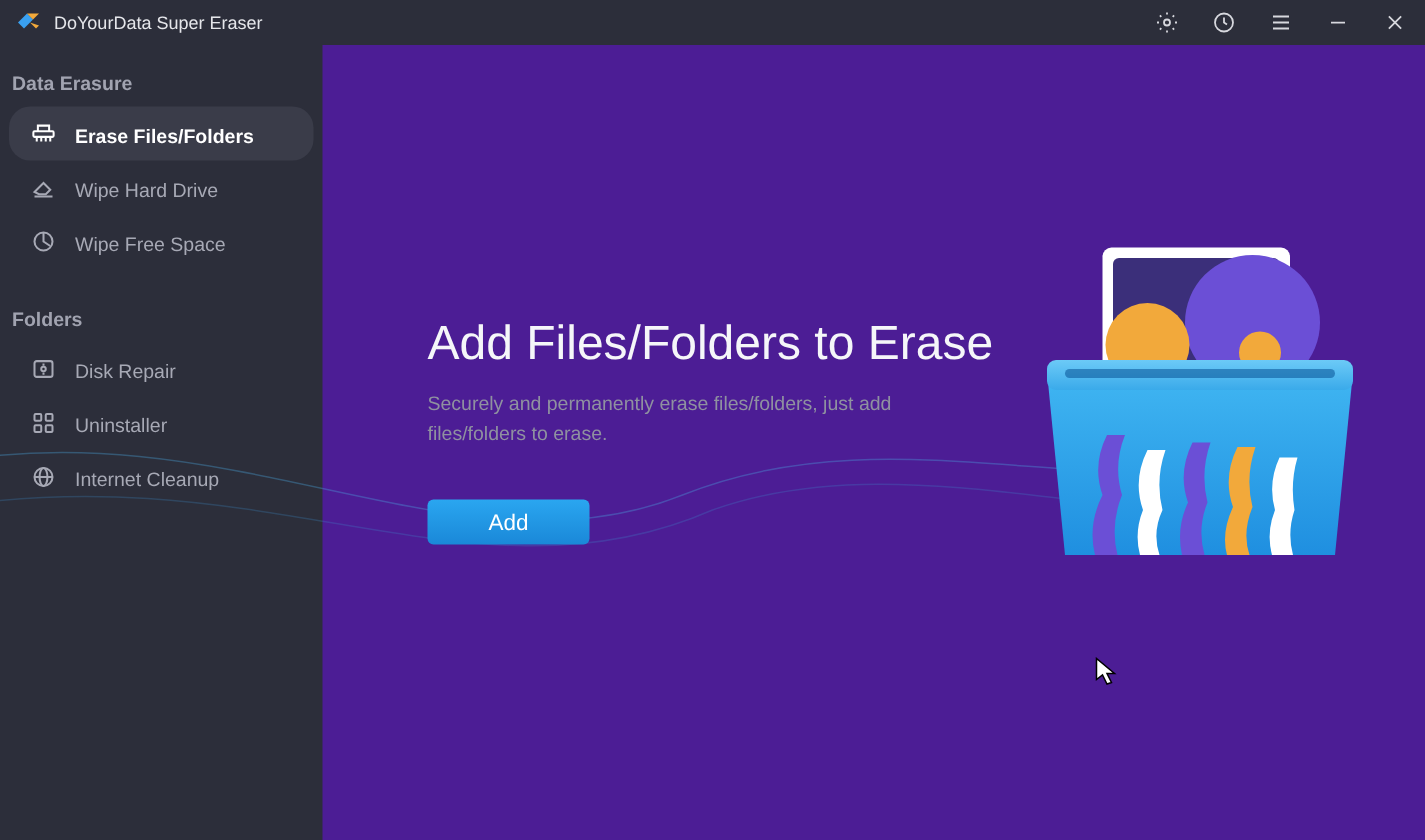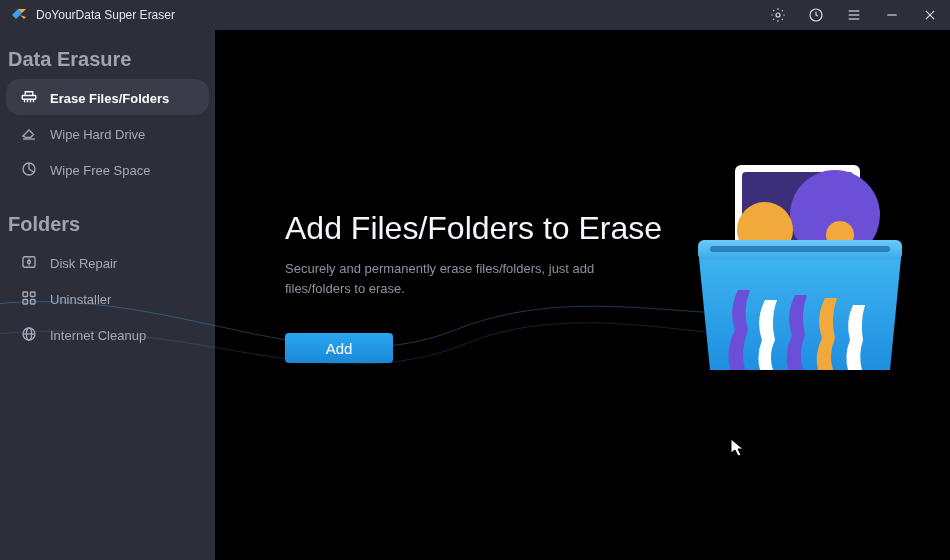--- a/index.html
+++ b/index.html
@@ -37,21 +37,21 @@
   display: flex;
   height: calc(100% - 30px);
 }
 .sidebar {
   width: 215px;
   background: #2c2e3a;
   padding-top: 10px;
 }
 .section-header {
   color: #a1a3b0;
-  font-size: 20px;
+  font-size: 13px;
   font-weight: 600;
   padding: 8px 10px 8px 8px;
 }
 .nav-item {
   display: flex;
   align-items: flex-end;
   gap: 12px;
   padding: 9px 10px 9px 14px;
   margin: 0 6px;
   font-size: 13px;
@@ -65,21 +65,21 @@
   font-weight: 600;
 }
 .nav-icon {
   width: 18px; height: 18px;
   display: flex; align-items: center; justify-content: center;
   color: inherit;
 }
 .content {
   flex: 1;
   position: relative;
-  background: #000000;
+  background: #4c1d95;
 }
 .hero {
   position: absolute;
   left: 70px;
   top: 180px;
   width: 420px;
 }
 .hero-title {
   color: #f5f6f9;
   font-size: 32px;

